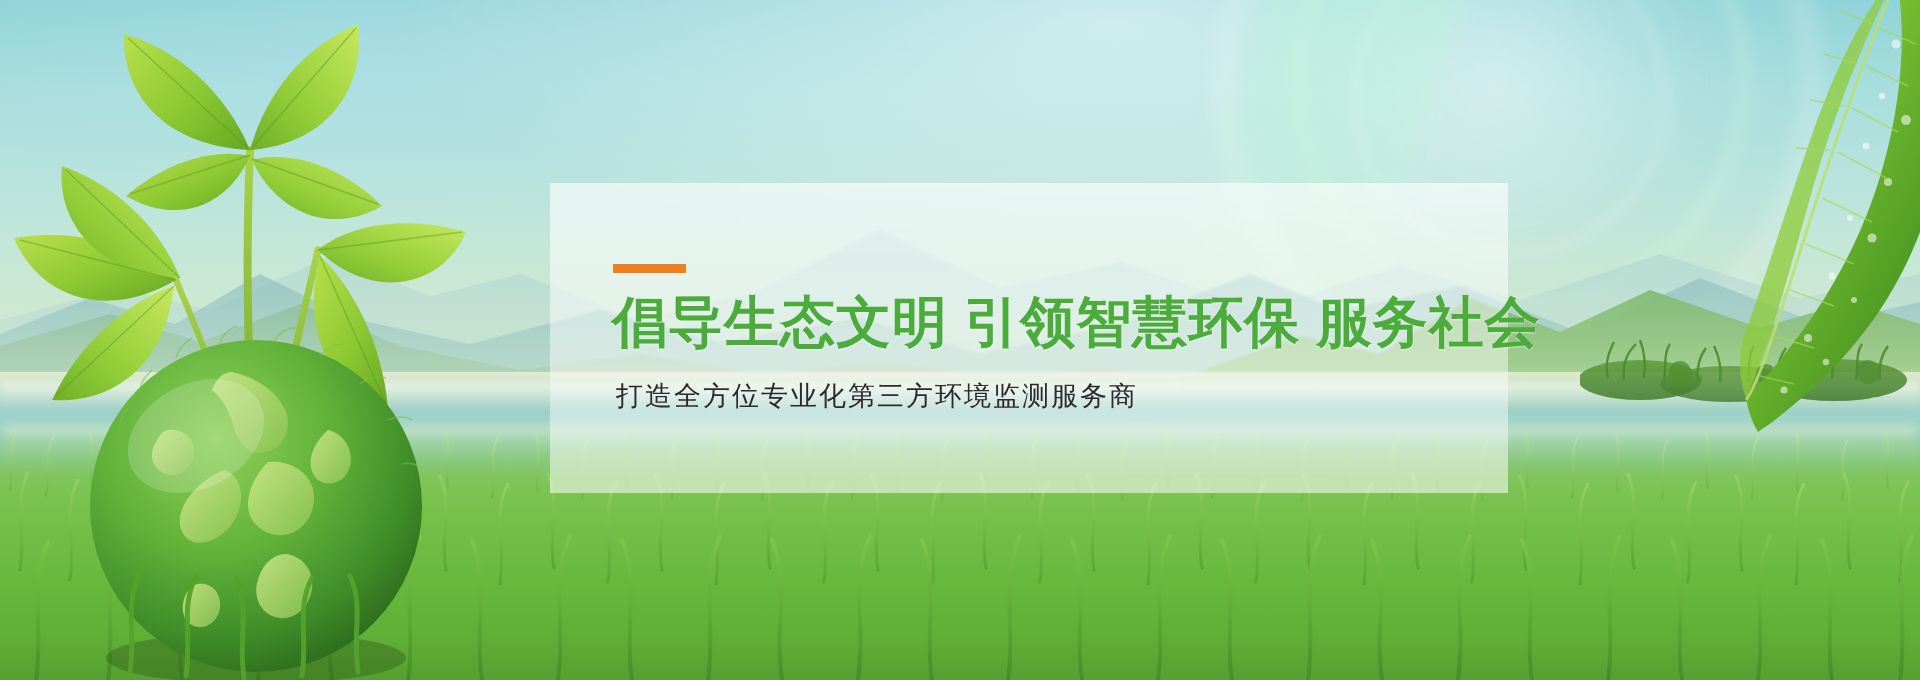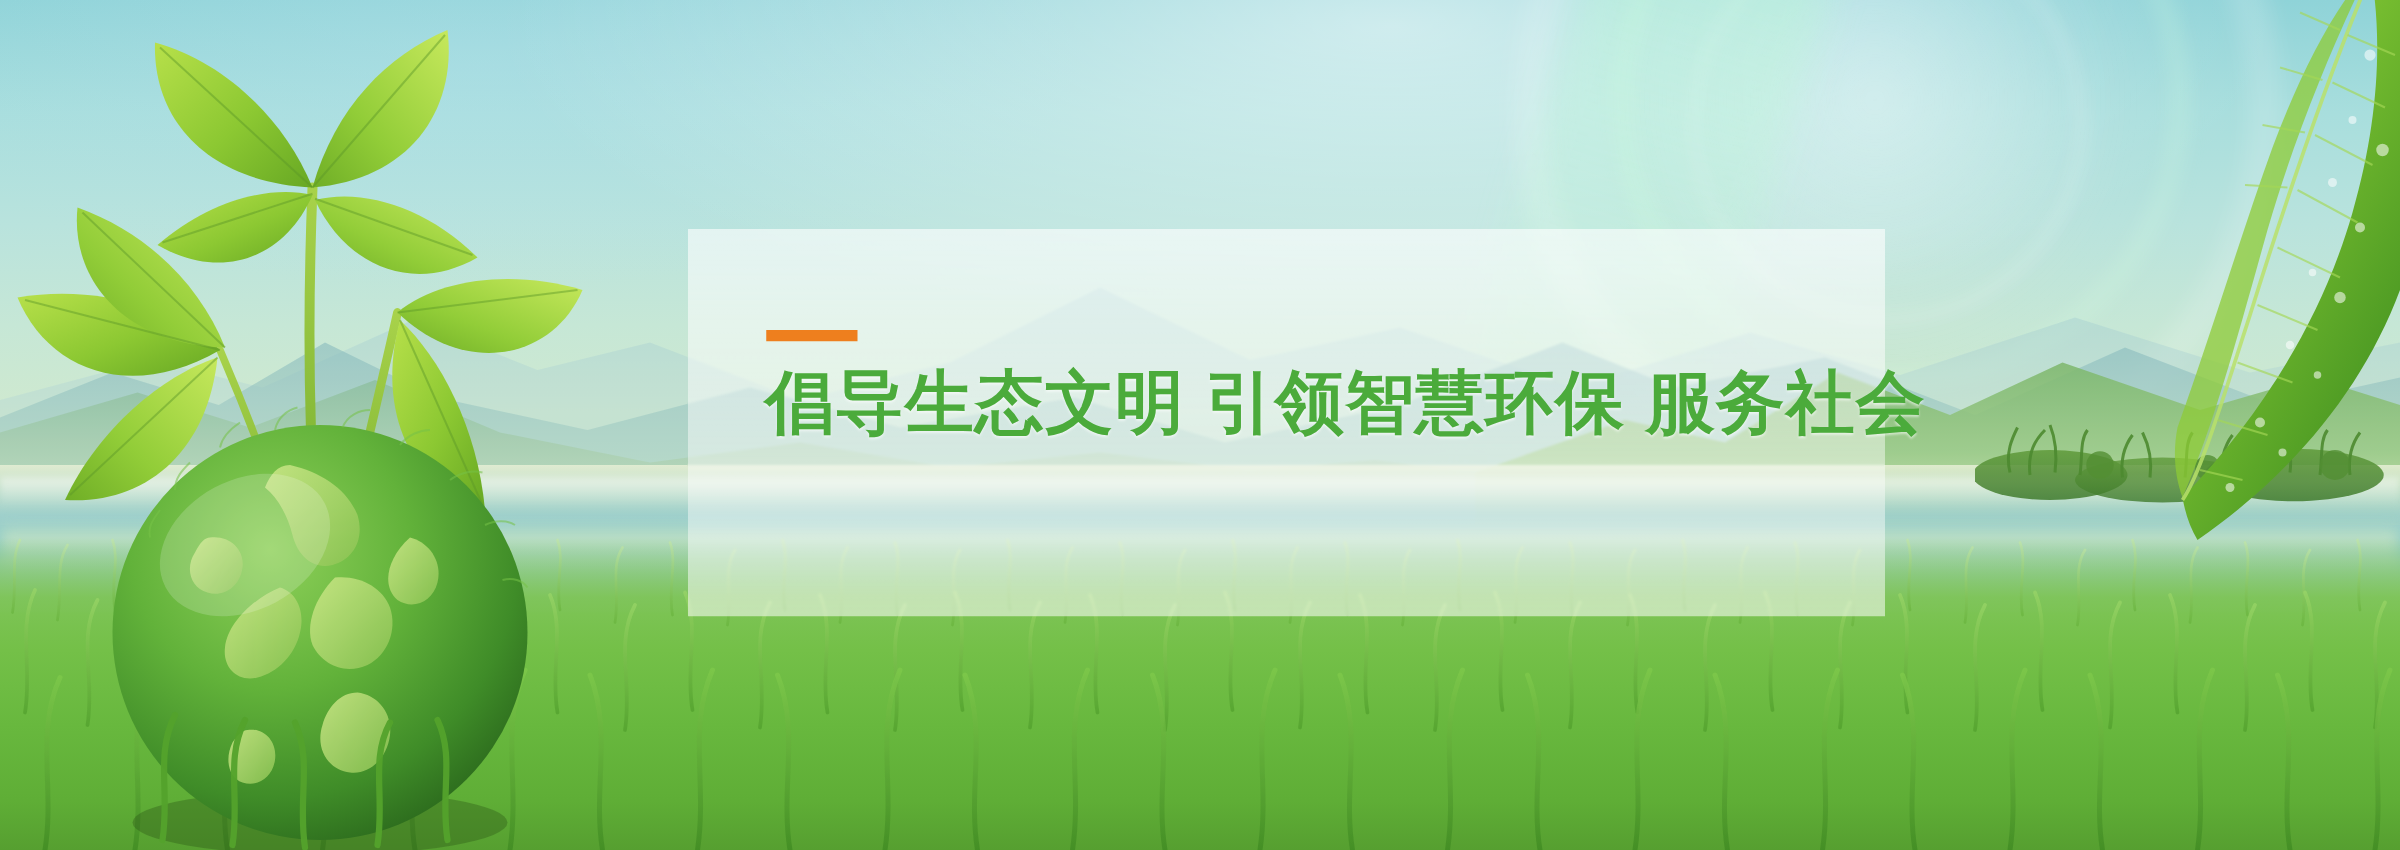--- a/index.html
+++ b/index.html
@@ -587,15 +587,16 @@
           <circle cx="108" cy="368" r="4"></circle>
         <circle cx="126" cy="392" r="3.2"></circle>
           <circle cx="84" cy="420" r="3.6"></circle>
       </g>
     </svg>
   </div>
 
   <div class="panel">
     <div class="accent-dash"></div>
     <h1 class="headline">倡导生态文明 引领智慧环保 服务社会</h1>
+    <p class="subhead">打造全方位专业化第三方环境监测服务商</p>
   </div>
 
 </div>
 
 </body></html>

